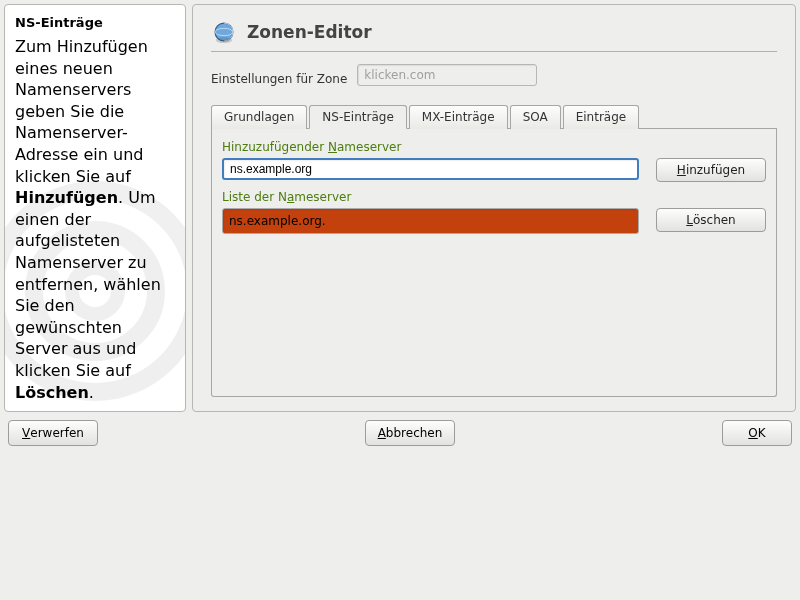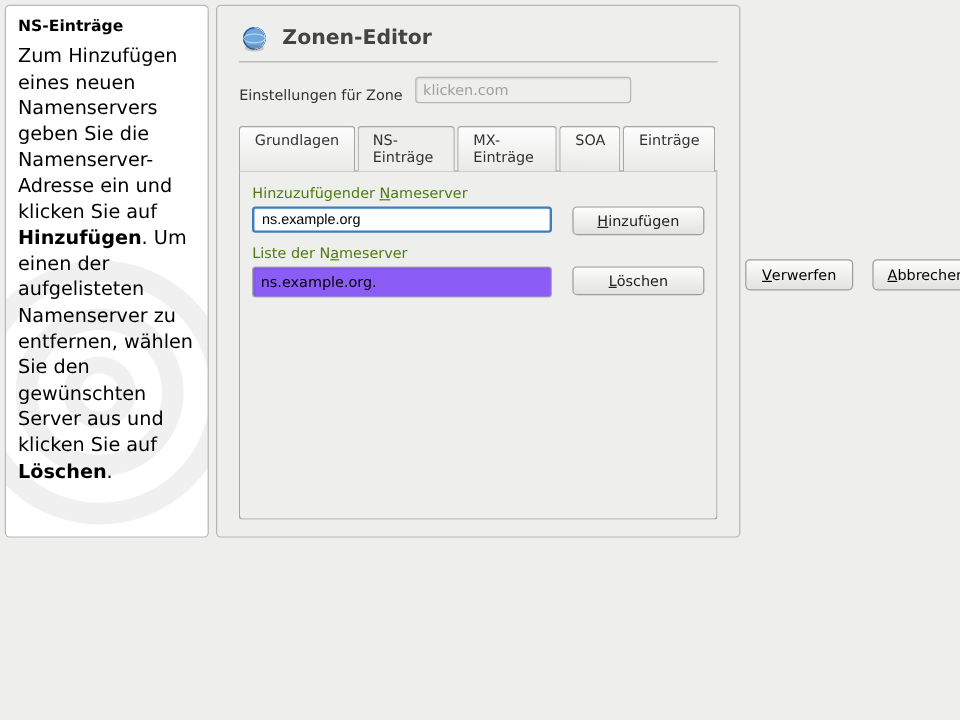--- a/index.html
+++ b/index.html
@@ -1,17 +1,17 @@
 <!DOCTYPE html>
 <html><head>
 <meta charset="utf-8">
 <style>
   * { box-sizing: border-box; }
   html, body { margin:0; padding:0; width:800px; height:600px; font-family: "DejaVu Sans", "Liberation Sans", Arial, sans-serif; font-size:12px; color:#000; background:#eeeeec; }
-  .app { display:flex; width:800px; height:452px; padding:4px; }
+  .app { display:flex; flex-direction:column; width:800px; height:452px; padding:4px; }
   .top { display:flex; flex:1 1 auto; gap:6px; min-height:0; }
   .side-panel { width:182px; background:#fff; border:1px solid #b6b6b3; border-radius:4px; padding:10px; overflow:hidden; position:relative; }
   .side-panel h3 { margin:0 0 6px 0; font-size:13px; font-weight:bold; }
   .side-panel p { margin:0; line-height:1.35; font-size:16px; color:#000000; }
   .side-panel .watermark { position:absolute; right:-60px; bottom:-30px; width:260px; height:260px; opacity:0.06; }
   .side-panel .watermark .ring { position:absolute; border-radius:50%; border:18px solid #000; }
   .side-panel .watermark .r1 { width:220px; height:220px; left:0; top:0; }
   .side-panel .watermark .r2 { width:140px; height:140px; left:40px; top:40px; }
   .side-panel .watermark .r3 { width:60px; height:60px; left:80px; top:80px; border-width:14px; }
 
@@ -29,21 +29,21 @@
 
   .tabs { display:flex; border-bottom:1px solid #a6a6a3; }
   .tab { padding:4px 12px; border:1px solid #a6a6a3; border-bottom:none; background:linear-gradient(#fdfdfd,#e9e9e6); border-top-left-radius:3px; border-top-right-radius:3px; margin-right:2px; cursor:default; color:#333; position:relative; top:1px; }
   .tab.active { background:#eeeeec; border-bottom:1px solid #eeeeec; font-weight:normal; }
 
   .tab-body { border:1px solid #a6a6a3; border-top:none; border-bottom-left-radius:3px; border-bottom-right-radius:3px; padding:8px 10px 10px 10px; flex:1 1 auto; display:flex; flex-direction:column; min-height:0; }
 
   .field-label { margin:3px 0 4px 0; color:#4d7c0f; }
   .row { display:flex; gap:17px; align-items:flex-start; }
   .text-input { flex:1 1 auto; height:22px; border:2px solid #3f7dbf; border-radius:3px; background:#fff; padding:0 6px; font-size:12px; box-shadow: inset 1px 1px 2px rgba(0,0,0,0.07); }
-  .listbox { flex:1 1 auto; min-height:0; border:1px solid #aaa; border-radius:3px; background:#8b5cf6; padding:4px 6px; overflow:auto; box-shadow: inset 1px 1px 2px rgba(0,0,0,0.07); }
+  .listbox { flex:1 1 auto; min-height:0; border:1px solid #aaa; border-radius:3px; background:#c2410c; padding:4px 6px; overflow:auto; box-shadow: inset 1px 1px 2px rgba(0,0,0,0.07); }
   .list-item { padding:1px 0; }
 
   .btn { width:110px; height:24px; border:1px solid #9c9c99; border-radius:4px; background:linear-gradient(#fdfdfd,#e2e2df); color:#222; font-size:12px; cursor:default; display:flex; align-items:center; justify-content:center; }
   .btn .ul { text-decoration:underline; }
 
   .side-col { display:flex; flex-direction:column; gap:6px; }
 
   .bottom-bar { display:flex; align-items:center; padding:8px 4px 2px 4px; gap:8px; }
   .bottom-bar .spacer { flex:1 1 auto; }
   .bottom-btn { min-width:90px; height:26px; border:1px solid #9c9c99; border-radius:4px; background:linear-gradient(#fdfdfd,#e2e2df); font-size:12px; display:flex; align-items:center; justify-content:center; cursor:default; padding:0 10px; }

